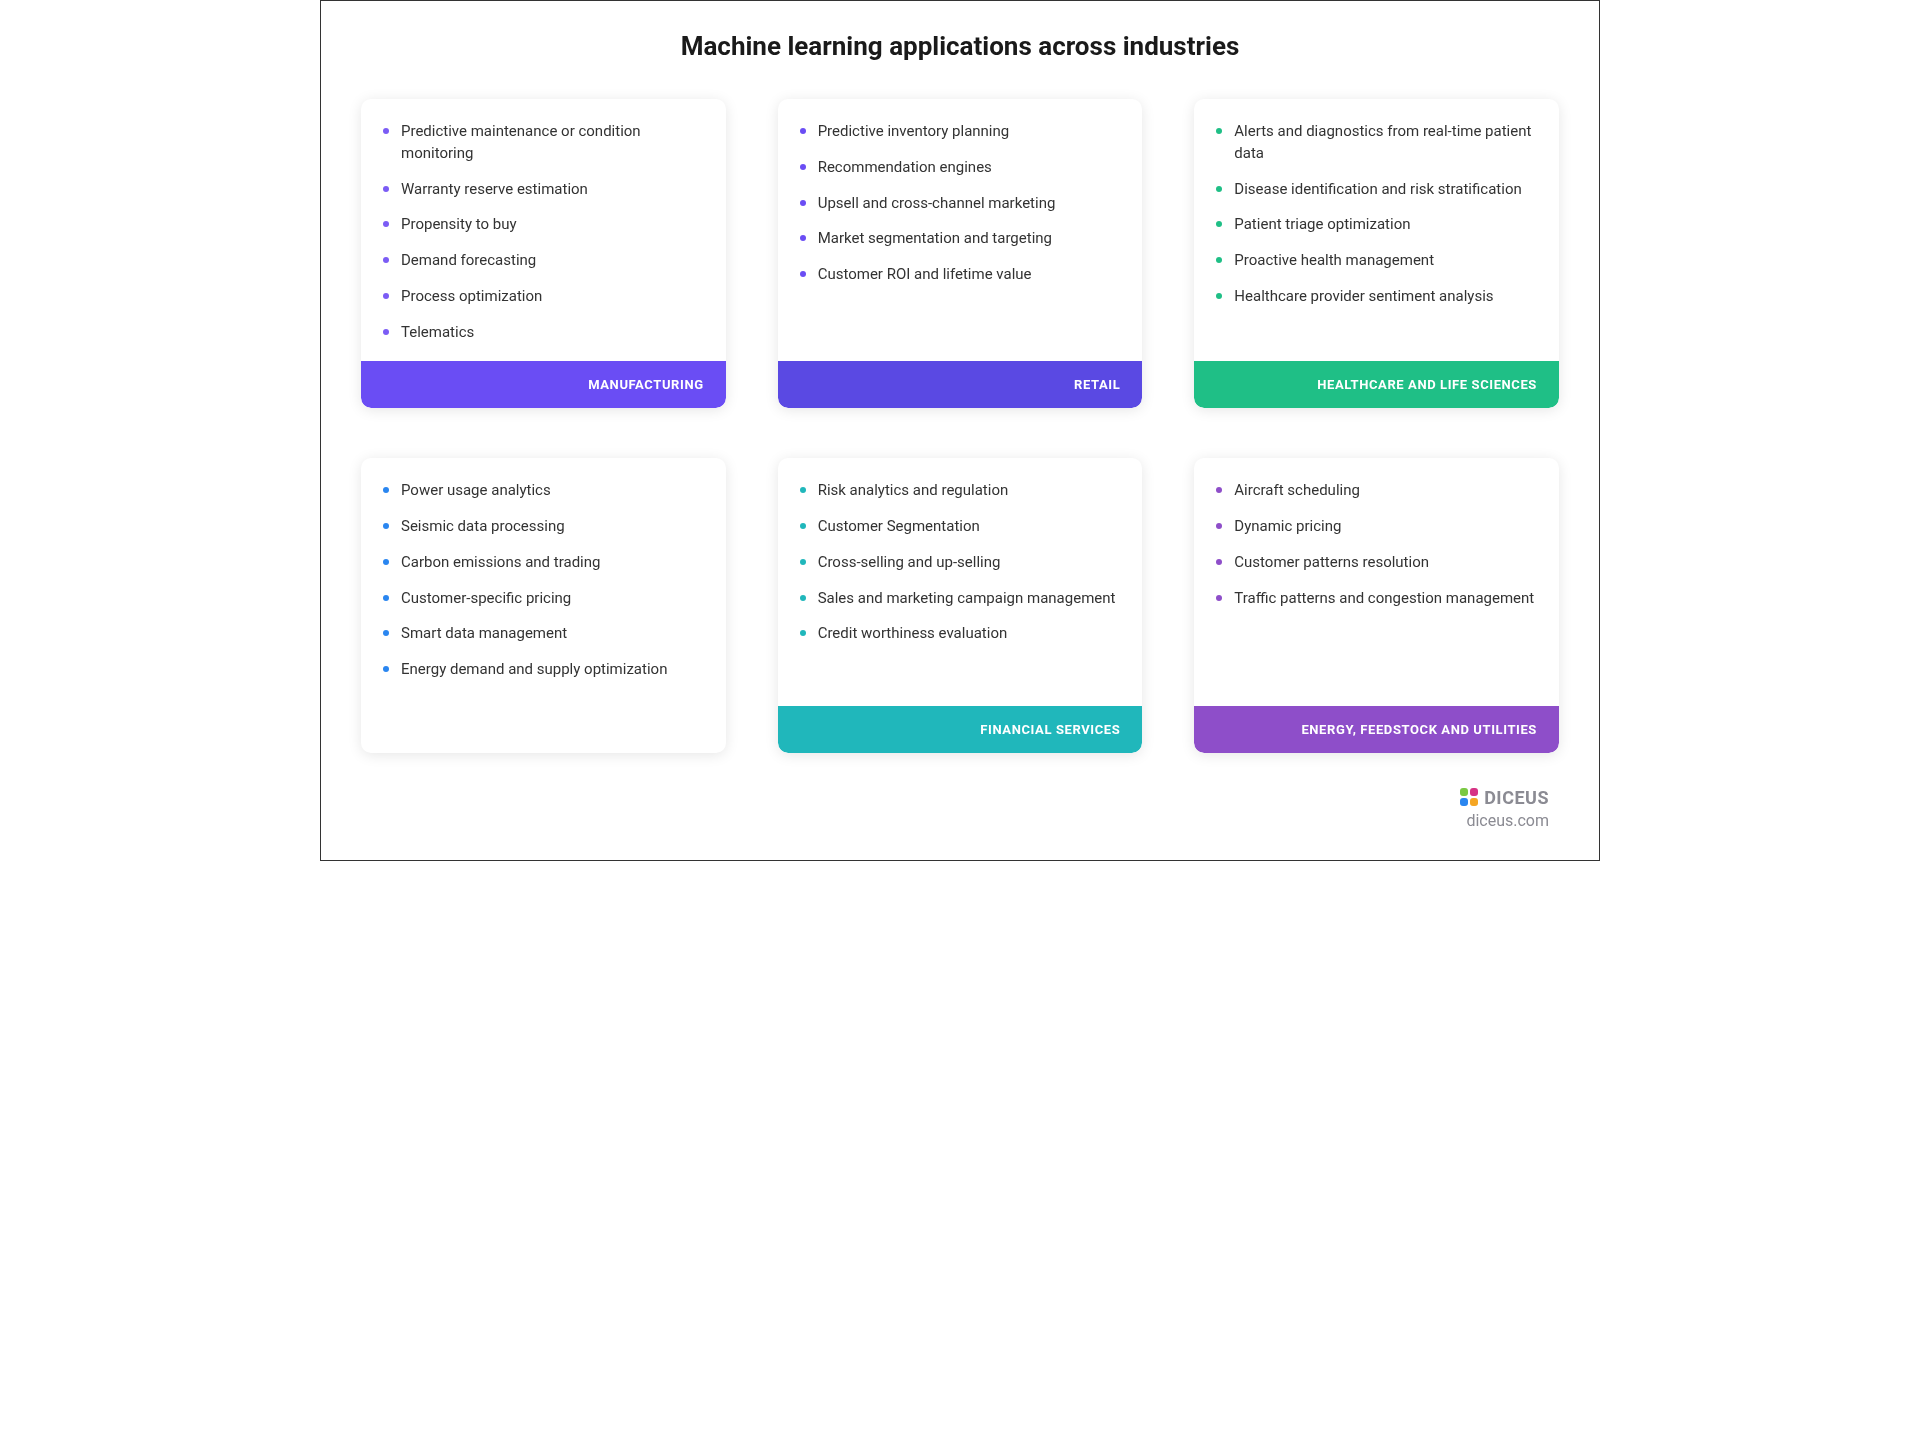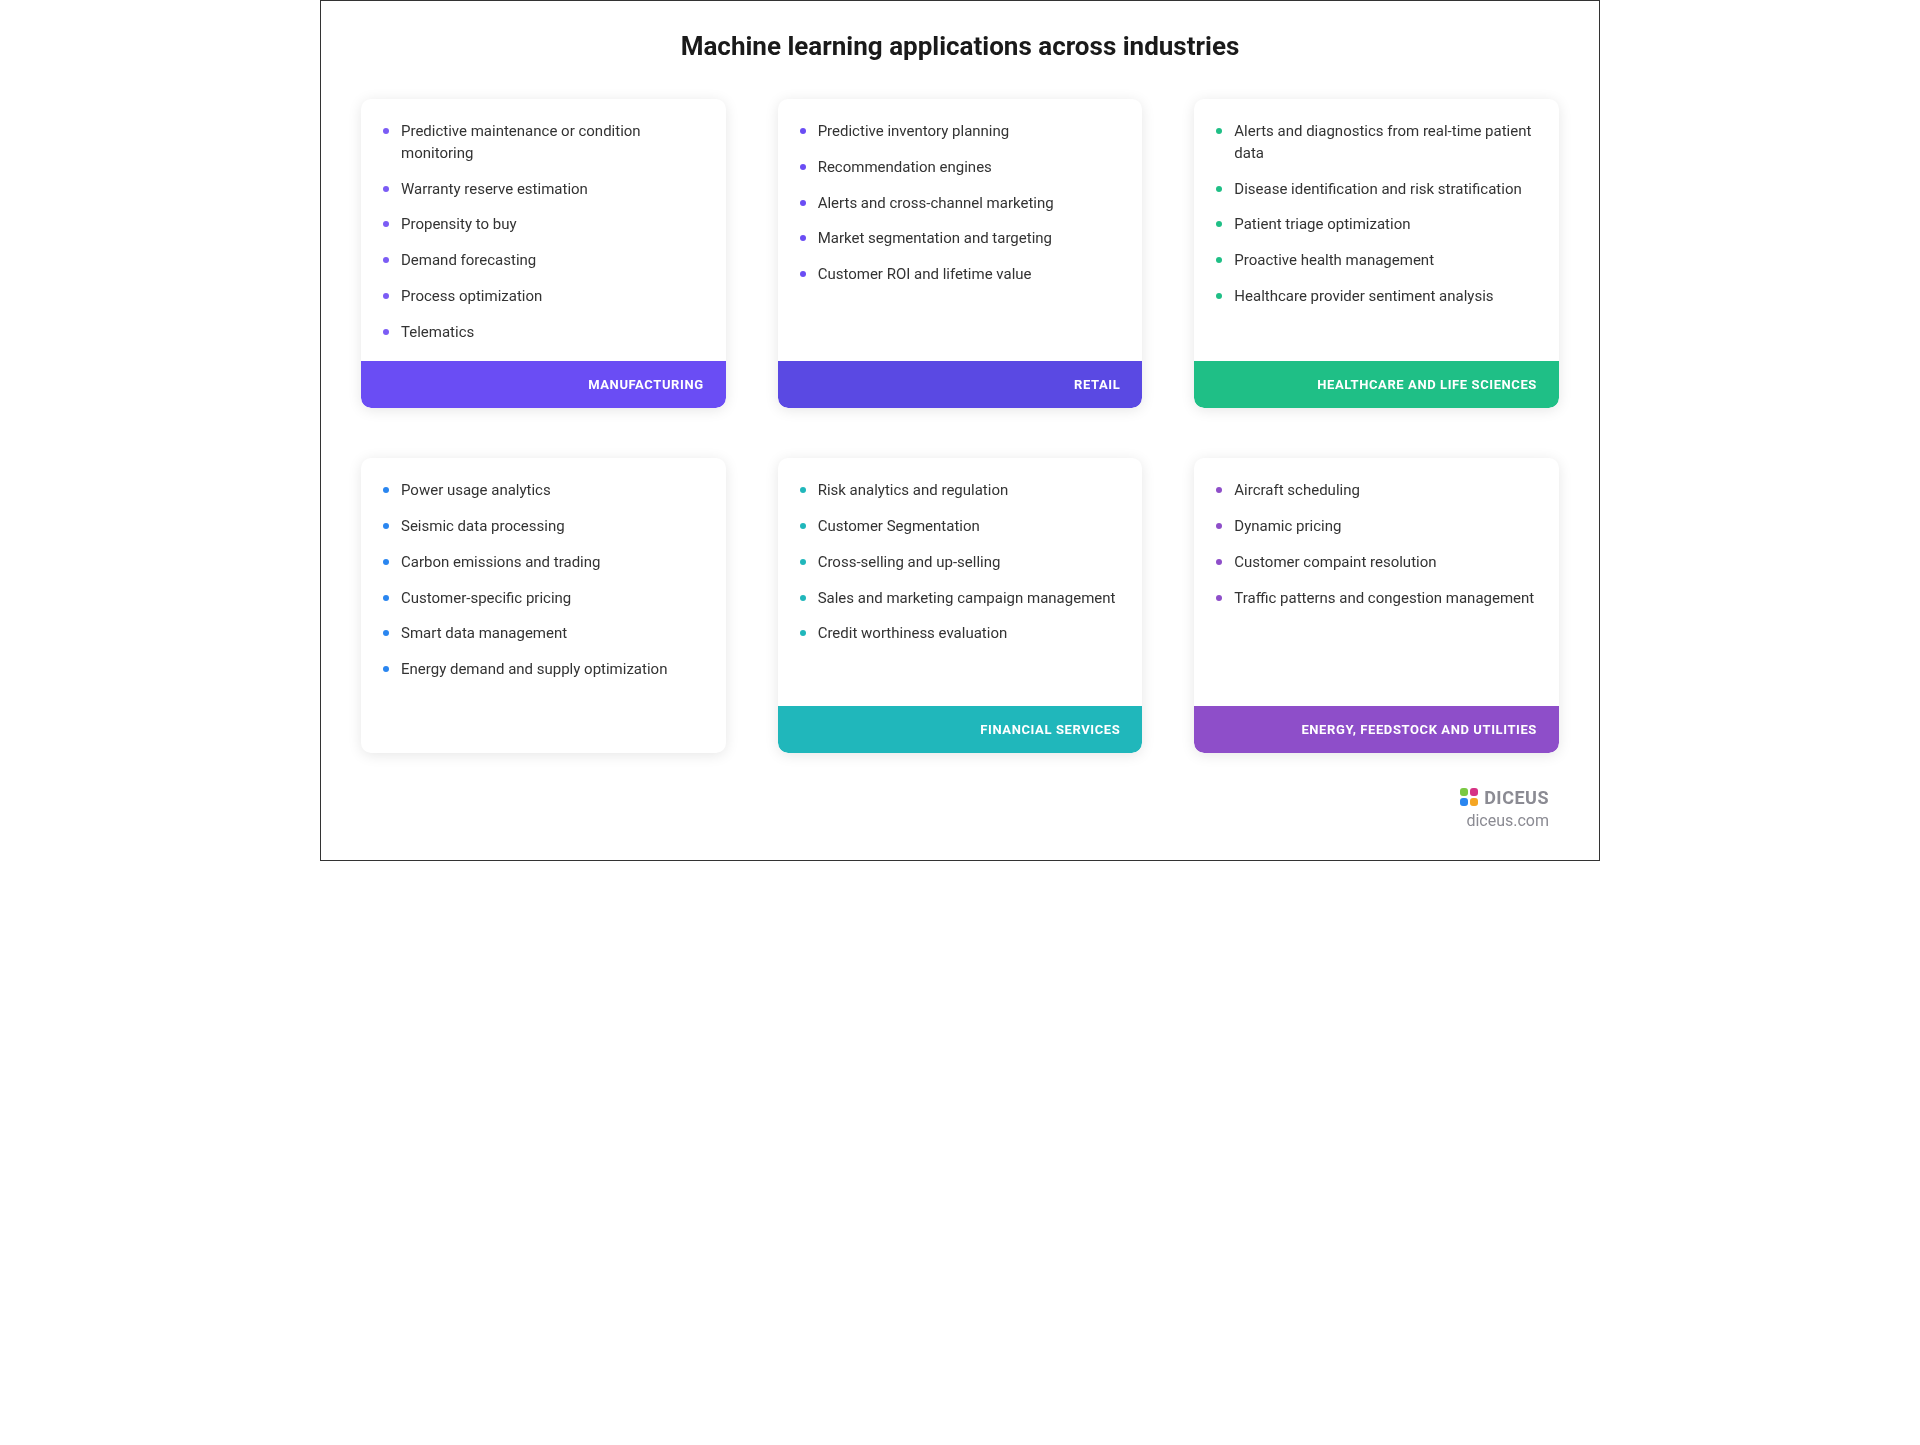--- a/index.html
+++ b/index.html
@@ -123,21 +123,21 @@
           <li><span class="bullet" style="background: rgb(123, 92, 245);"></span><span>Telematics</span></li>
         </ul>
       </div>
       <div class="card-footer" style="background: rgb(106, 77, 244);">MANUFACTURING</div>
     </div>
     <div class="card">
       <div class="card-body">
         <ul>
           <li><span class="bullet" style="background: rgb(106, 77, 244);"></span><span>Predictive inventory planning</span></li>
           <li><span class="bullet" style="background: rgb(106, 77, 244);"></span><span>Recommendation engines</span></li>
-          <li><span class="bullet" style="background: rgb(106, 77, 244);"></span><span>Alerts and cross-channel marketing</span></li>
+          <li><span class="bullet" style="background: rgb(106, 77, 244);"></span><span>Upsell and cross-channel marketing</span></li>
           <li><span class="bullet" style="background: rgb(106, 77, 244);"></span><span>Market segmentation and targeting</span></li>
           <li><span class="bullet" style="background: rgb(106, 77, 244);"></span><span>Customer ROI and lifetime value</span></li>
         </ul>
       </div>
       <div class="card-footer" style="background: rgb(90, 73, 227);">RETAIL</div>
     </div>
     <div class="card">
       <div class="card-body">
         <ul>
           <li><span class="bullet" style="background: rgb(31, 191, 134);"></span><span>Alerts and diagnostics from real-time patient data</span></li>
@@ -171,21 +171,21 @@
           <li><span class="bullet" style="background: rgb(32, 183, 187);"></span><span>Credit worthiness evaluation</span></li>
         </ul>
       </div>
       <div class="card-footer" style="background: rgb(32, 183, 187);">FINANCIAL SERVICES</div>
     </div>
     <div class="card">
       <div class="card-body">
         <ul>
           <li><span class="bullet" style="background: rgb(142, 78, 201);"></span><span>Aircraft scheduling</span></li>
           <li><span class="bullet" style="background: rgb(142, 78, 201);"></span><span>Dynamic pricing</span></li>
-          <li><span class="bullet" style="background: rgb(142, 78, 201);"></span><span>Customer compaint resolution</span></li>
+          <li><span class="bullet" style="background: rgb(142, 78, 201);"></span><span>Customer patterns resolution</span></li>
           <li><span class="bullet" style="background: rgb(142, 78, 201);"></span><span>Traffic patterns and congestion management</span></li>
         </ul>
       </div>
       <div class="card-footer" style="background: rgb(142, 78, 201);">ENERGY, FEEDSTOCK AND UTILITIES</div>
     </div>
   </div>
 
 <div class="attribution">
   <div class="logo-row">
     <span class="logo-dots">

